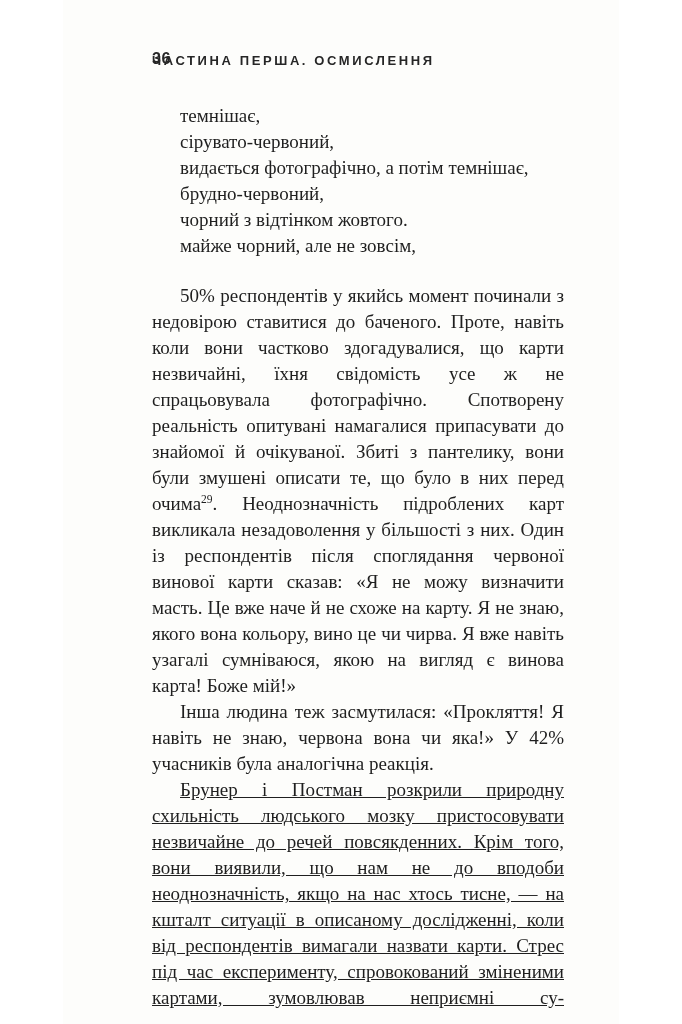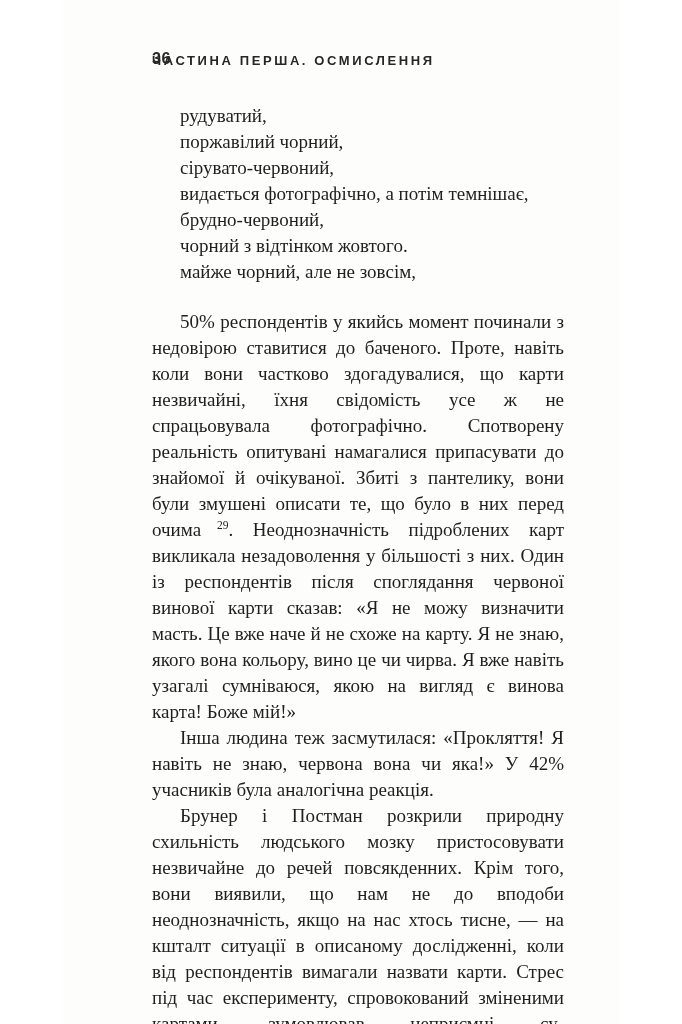--- a/index.html
+++ b/index.html
@@ -51,42 +51,41 @@
   .body-text { margin-top: 24px; }
   .body-text p {
     margin: 0;
     font-size: 19px;
     line-height: 26px;
     text-align: justify;
     text-indent: 28px;
   }
   .body-text p.continues {
     text-align-last: justify;
+    text-decoration: underline;
   }
   sup.footnote-ref {
     font-size: 11.5px;
     line-height: 0;
     vertical-align: super;
     letter-spacing: 0;
-    margin-left: 16px;
   }
 </style>
 </head>
 <body>
 
 <div class="page">
   <header class="page-header">
     <span class="page-number">36</span>
     <span class="running-head">ЧАСТИНА ПЕРША. ОСМИСЛЕННЯ</span>
   </header>
 
   <main>
     <div class="poem">
-        <div class="poem-line">рудуватий,</div>
-        <div class="poem-line">поржавілий чорний,</div>
+        <div class="poem-line">темнішає,</div>
         <div class="poem-line">сірувато-червоний,</div>
         <div class="poem-line">видається фотографічно, а потім темнішає,</div>
         <div class="poem-line">брудно-червоний,</div>
         <div class="poem-line">чорний з відтінком жовтого.</div>
         <div class="poem-line">майже чорний, але не зовсім,</div>
       </div>
 
     <div class="body-text">
       <p><span>50% респондентів у якийсь момент починали з недовірою ставитися до баченого. Проте, навіть коли вони частково здогадувалися, що карти незвичайні, їхня свідомість усе ж не спрацьовувала фотографічно. Спотворену реальність опитувані намагалися припасувати до знайомої й очікуваної. Збиті з пантелику, вони були змушені описати те, що було в них перед очима</span><sup class="footnote-ref">29</sup><span>. Неоднозначність підроблених карт викликала незадоволення у більшості з них. Один із респондентів після споглядання червоної винової карти сказав: «Я не можу визначити масть. Це вже наче й не схоже на карту. Я не знаю, якого вона кольору, вино це чи чирва. Я вже навіть узагалі сумніваюся, якою на вигляд є винова карта! Боже мій!»</span></p>
       <p>Інша людина теж засмутилася: «Прокляття! Я навіть не знаю, червона вона чи яка!» У 42% учасників була аналогічна реакція.</p>

